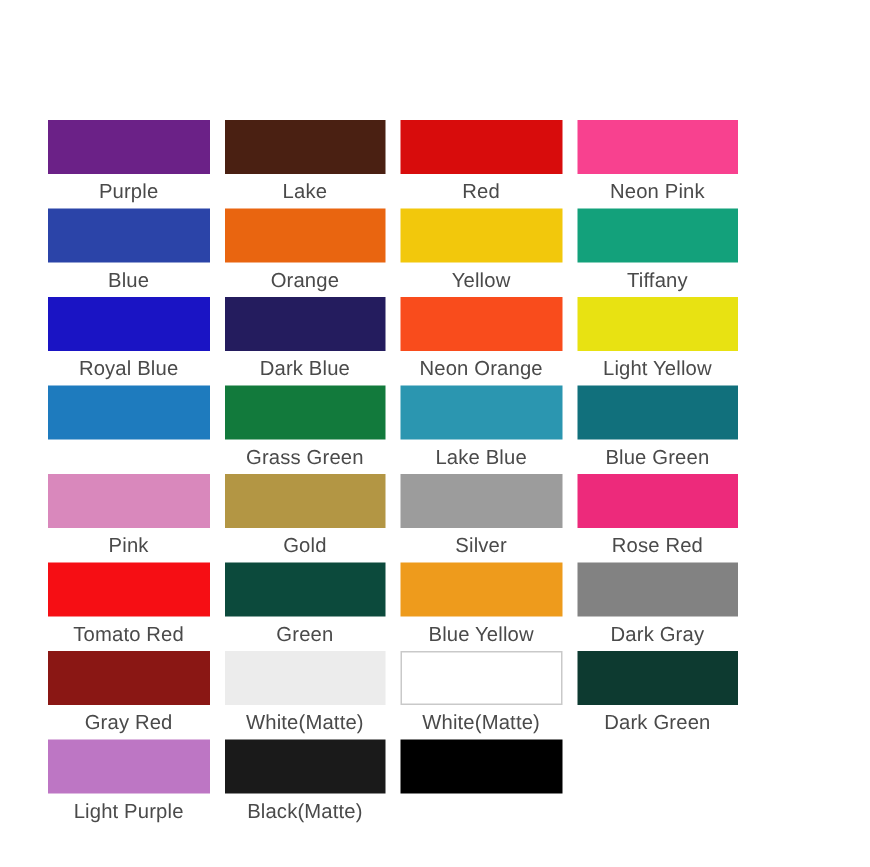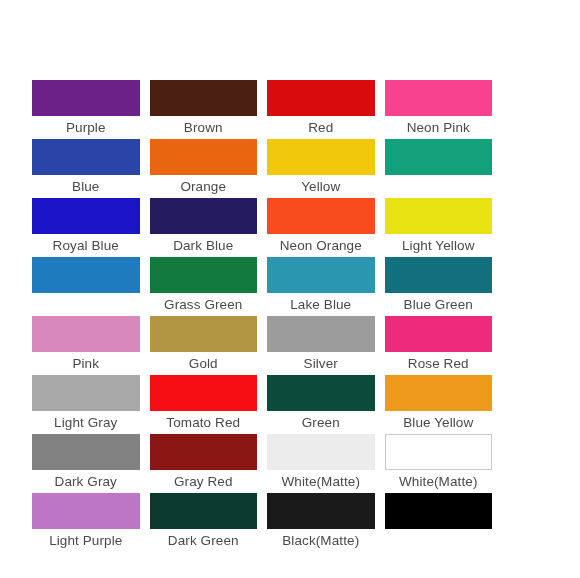--- a/index.html
+++ b/index.html
@@ -59,21 +59,21 @@
 <body>
 
 <div id="swatch-board">
   <div class="swatch-grid">
       <div class="swatch-cell">
         <div class="swatch-chip" style="background: rgb(107, 33, 135);"></div>
         <div class="swatch-label">Purple</div>
       </div>
       <div class="swatch-cell">
         <div class="swatch-chip" style="background: rgb(74, 32, 18);"></div>
-        <div class="swatch-label">Brown</div>
+        <div class="swatch-label">Lake</div>
       </div>
       <div class="swatch-cell">
         <div class="swatch-chip" style="background: rgb(216, 12, 12);"></div>
         <div class="swatch-label">Red</div>
       </div>
       <div class="swatch-cell">
         <div class="swatch-chip" style="background: rgb(248, 65, 143);"></div>
         <div class="swatch-label">Neon Pink</div>
       </div>
       <div class="swatch-cell">
@@ -83,20 +83,21 @@
       <div class="swatch-cell">
         <div class="swatch-chip" style="background: rgb(233, 101, 16);"></div>
         <div class="swatch-label">Orange</div>
       </div>
       <div class="swatch-cell">
         <div class="swatch-chip" style="background: rgb(242, 200, 12);"></div>
         <div class="swatch-label">Yellow</div>
       </div>
       <div class="swatch-cell">
         <div class="swatch-chip" style="background: rgb(19, 161, 123);"></div>
+        <div class="swatch-label">Tiffany</div>
       </div>
       <div class="swatch-cell">
         <div class="swatch-chip" style="background: rgb(26, 20, 196);"></div>
         <div class="swatch-label">Royal Blue</div>
       </div>
       <div class="swatch-cell">
         <div class="swatch-chip" style="background: rgb(36, 28, 94);"></div>
         <div class="swatch-label">Dark Blue</div>
       </div>
       <div class="swatch-cell">
@@ -132,24 +133,20 @@
       </div>
       <div class="swatch-cell">
         <div class="swatch-chip" style="background: rgb(156, 156, 156);"></div>
         <div class="swatch-label">Silver</div>
       </div>
       <div class="swatch-cell">
         <div class="swatch-chip" style="background: rgb(237, 42, 123);"></div>
         <div class="swatch-label">Rose Red</div>
       </div>
       <div class="swatch-cell">
-        <div class="swatch-chip" style="background: rgb(168, 168, 168);"></div>
-        <div class="swatch-label">Light Gray</div>
-      </div>
-      <div class="swatch-cell">
         <div class="swatch-chip" style="background: rgb(246, 14, 20);"></div>
         <div class="swatch-label">Tomato Red</div>
       </div>
       <div class="swatch-cell">
         <div class="swatch-chip" style="background: rgb(12, 74, 60);"></div>
         <div class="swatch-label">Green</div>
       </div>
       <div class="swatch-cell">
         <div class="swatch-chip" style="background: rgb(238, 155, 28);"></div>
         <div class="swatch-label">Blue Yellow</div>
@@ -164,26 +161,26 @@
       </div>
       <div class="swatch-cell">
         <div class="swatch-chip" style="background: rgb(236, 236, 236);"></div>
         <div class="swatch-label">White(Matte)</div>
       </div>
       <div class="swatch-cell">
         <div class="swatch-chip bordered" style="background: rgb(255, 255, 255);"></div>
         <div class="swatch-label">White(Matte)</div>
       </div>
       <div class="swatch-cell">
+        <div class="swatch-chip" style="background: rgb(13, 58, 48);"></div>
+        <div class="swatch-label">Dark Green</div>
+      </div>
+      <div class="swatch-cell">
         <div class="swatch-chip" style="background: rgb(189, 118, 196);"></div>
         <div class="swatch-label">Light Purple</div>
-      </div>
-      <div class="swatch-cell">
-        <div class="swatch-chip" style="background: rgb(13, 58, 48);"></div>
-        <div class="swatch-label">Dark Green</div>
       </div>
       <div class="swatch-cell">
         <div class="swatch-chip" style="background: rgb(26, 26, 26);"></div>
         <div class="swatch-label">Black(Matte)</div>
       </div>
       <div class="swatch-cell">
         <div class="swatch-chip" style="background: rgb(0, 0, 0);"></div>
       </div>
     </div>
 </div>

